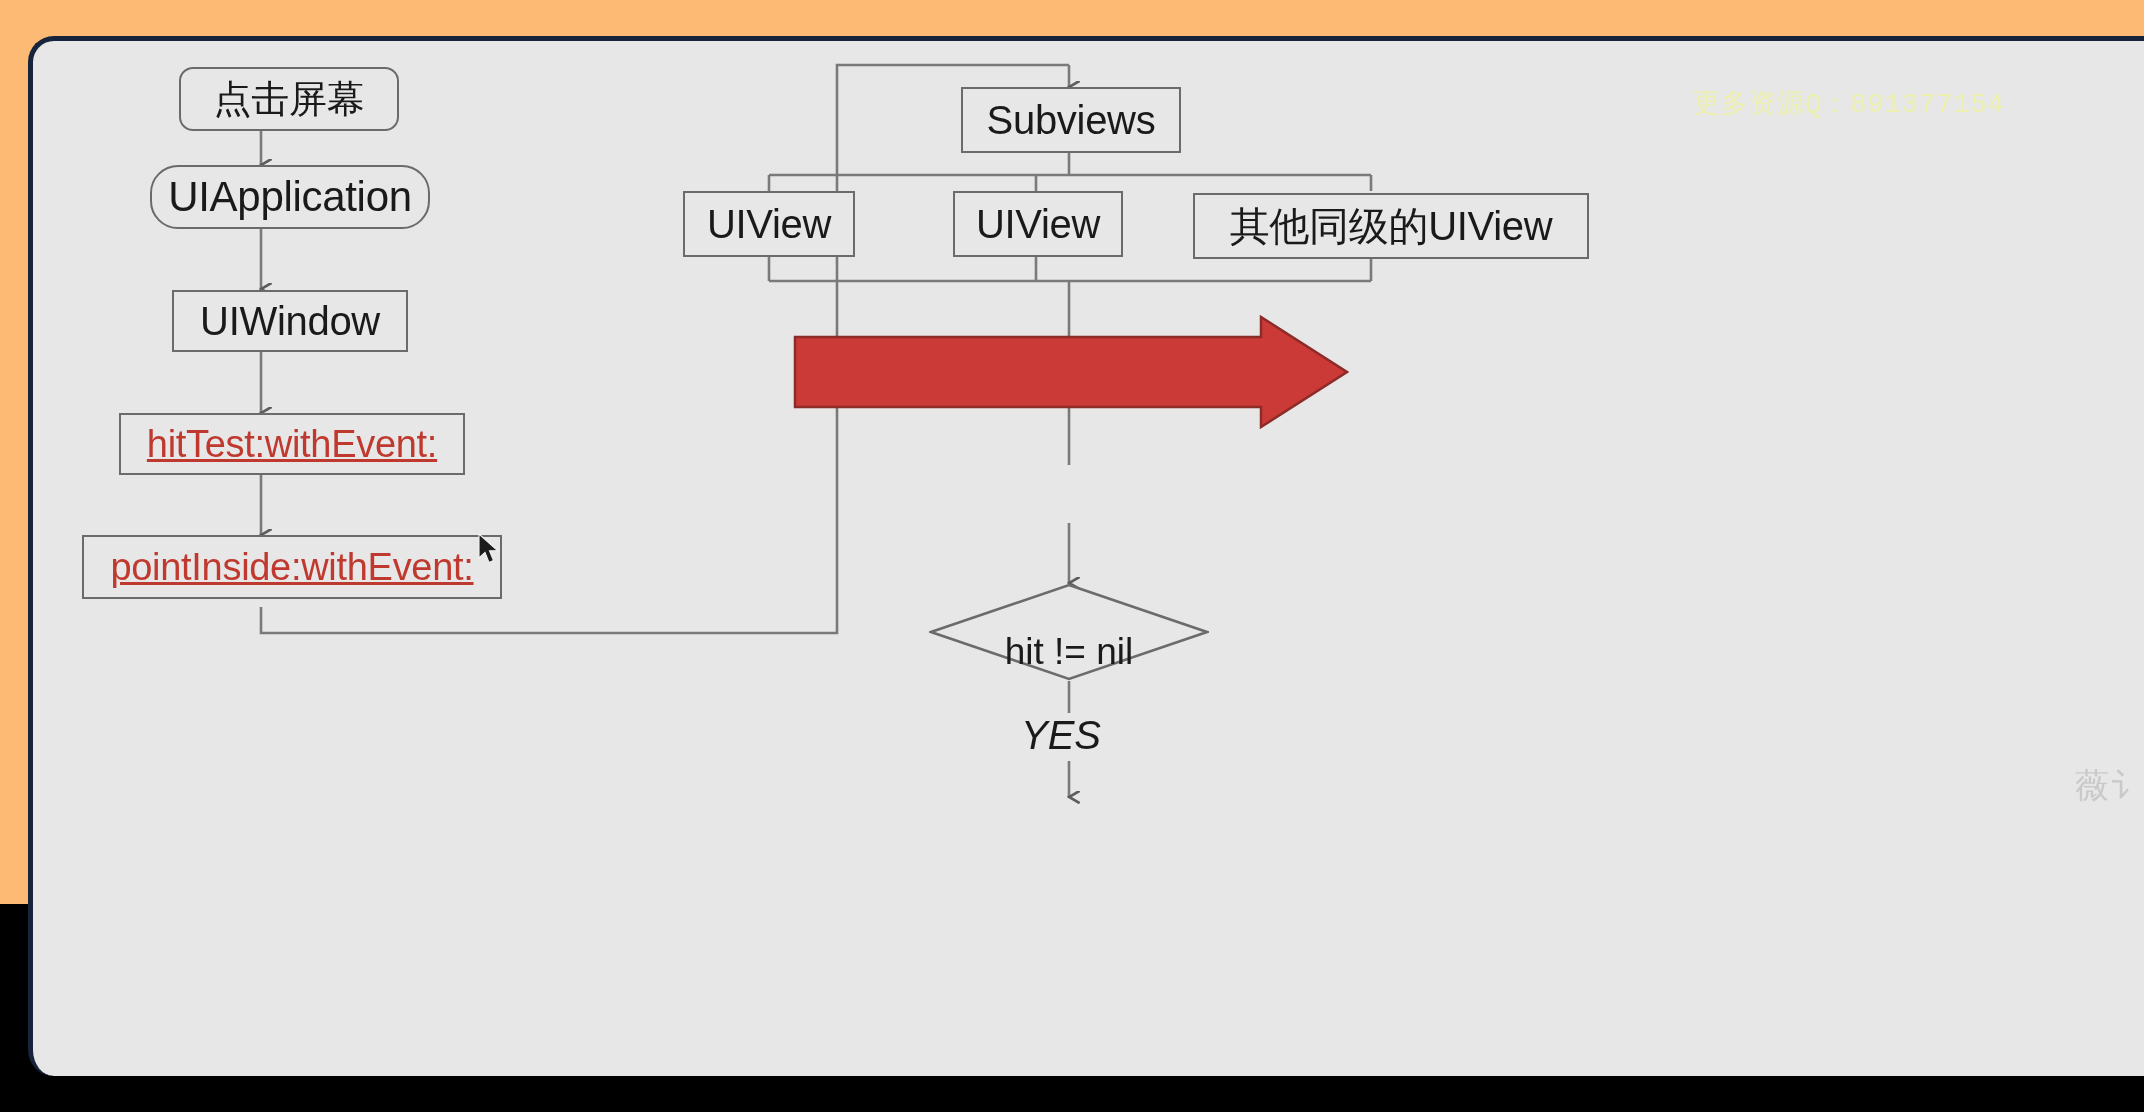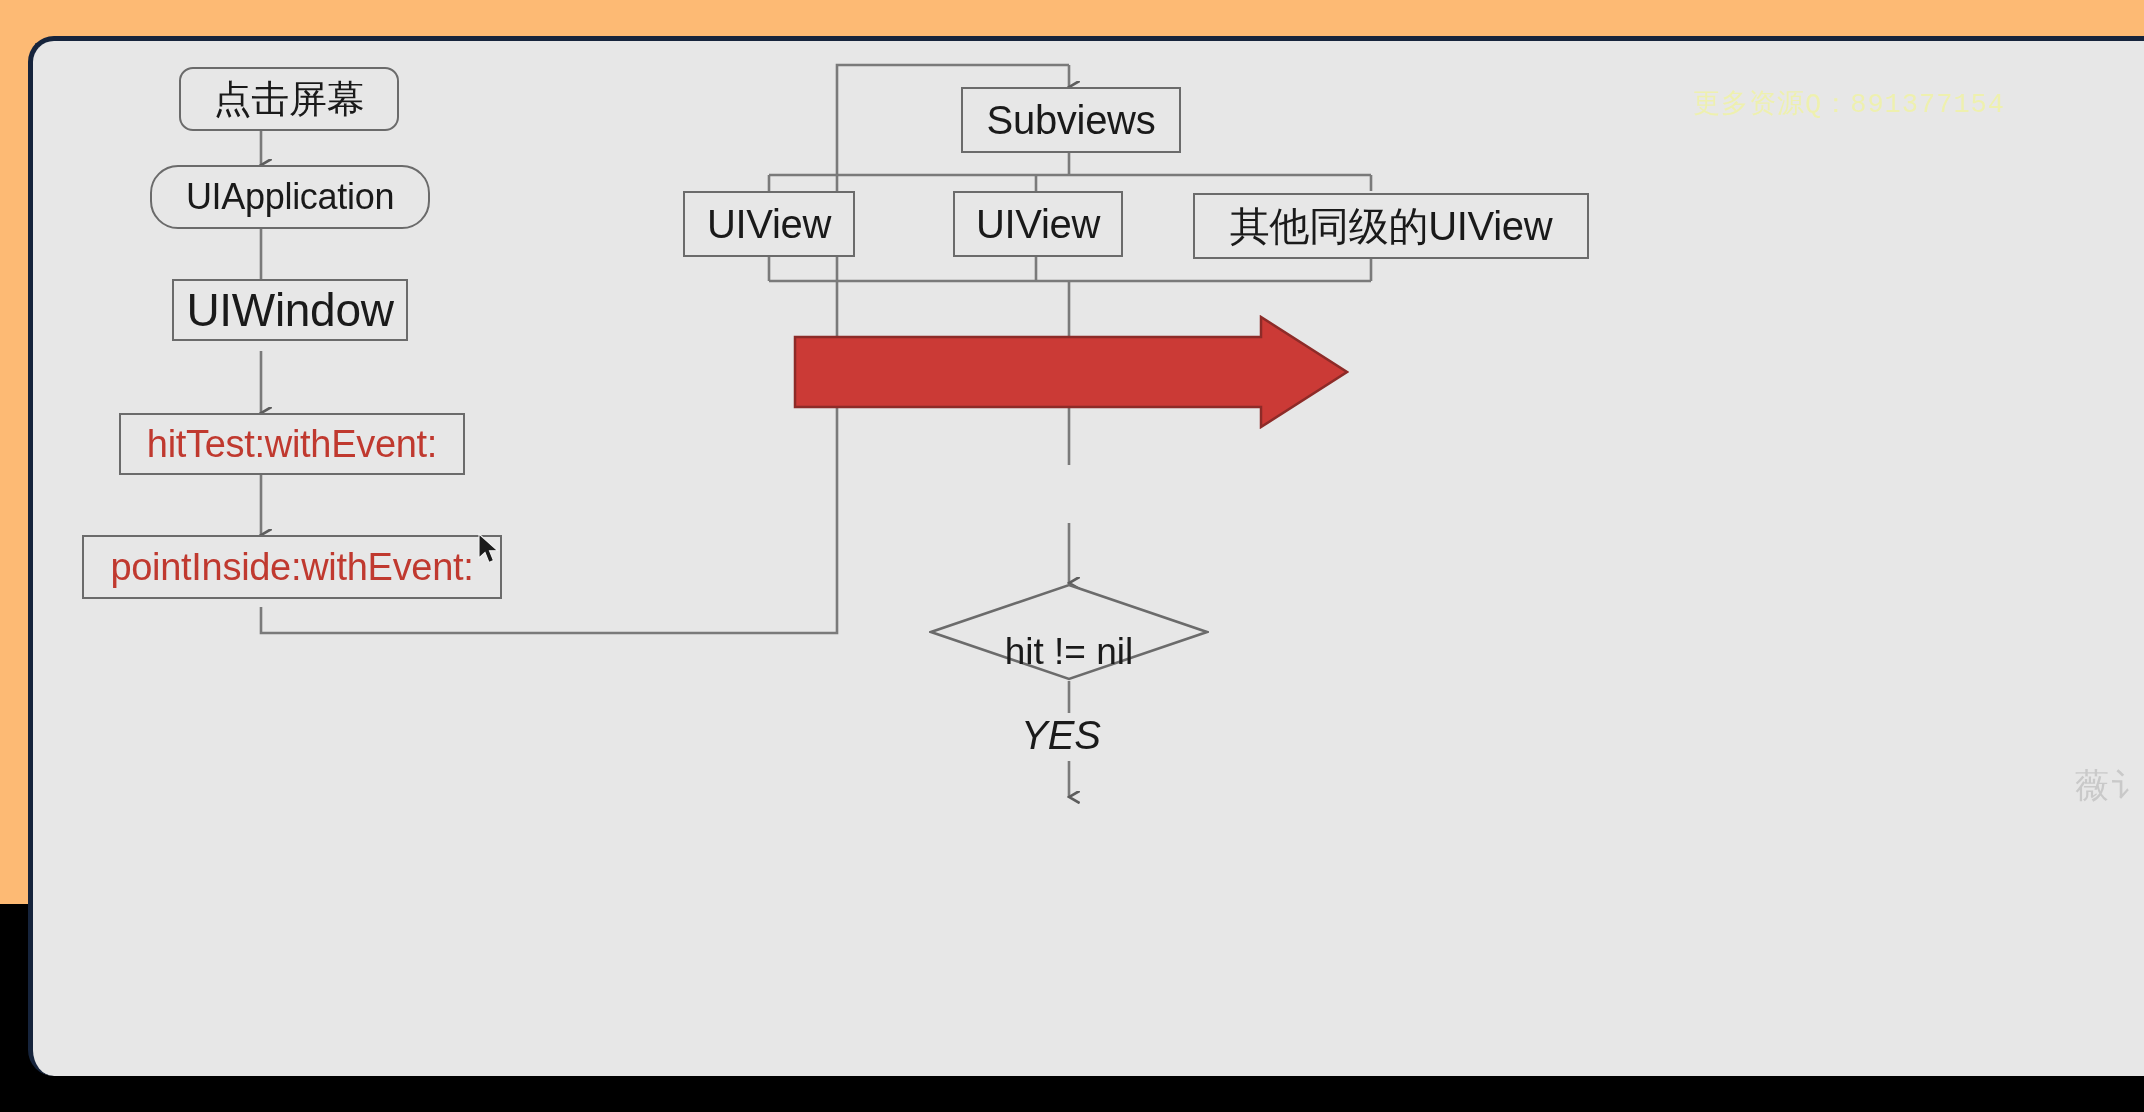--- a/index.html
+++ b/index.html
@@ -55,21 +55,21 @@
     background: #e7e7e7;
     border: 2.5px solid #6b6b6b;
     display: flex;
     align-items: center;
     justify-content: center;
     color: #1a1a1a;
     white-space: nowrap;
     letter-spacing: -0.3px;
   }
   .node.rounded { border-radius: 14px; }
-  .node.red     { color: #c0392f; }
+  .node.red     { color: #c0392f; text-decoration: underline; }
   .node .blk    { color: #1a1a1a; }
   .node .rd     { color: #c0392f; }
 
   
   .flow-label {
     position: absolute;
     font-style: italic;
     color: #1a1a1a;
     white-space: nowrap;
   }
@@ -185,25 +185,25 @@
         <g stroke="#7a7a7a" stroke-width="2.6" fill="none">
           <line x1="1036" y1="640" x2="1036" y2="672"></line>
           <line x1="1036" y1="720" x2="1036" y2="756" marker-end="url(#ah)"></line>
         </g>
       </svg>
 
       <div class="node rounded" style="left:146px; top:26px; width:220px; height:64px; font-size:38px;">
         <span>点击屏幕</span>
       </div>
 
-      <div class="node" style="left:117px; top:124px; width:280px; height:64px; font-size:36px;border-radius:28px;">
+      <div class="node" style="left:117px; top:124px; width:280px; height:64px; font-size:42px;border-radius:28px;">
         <span>UIApplication</span>
       </div>
 
-      <div class="node" style="left:139px; top:238px; width:236px; height:62px; font-size:46px;">
+      <div class="node" style="left:139px; top:249px; width:236px; height:62px; font-size:40px;">
         <span>UIWindow</span>
       </div>
 
       <div class="node red" style="left:86px; top:372px; width:346px; height:62px; font-size:38px;">
         <span>hitTest:withEvent:</span>
       </div>
 
       <div class="node red" style="left:49px; top:494px; width:420px; height:64px; font-size:38px;">
         <span>pointInside:withEvent:</span>
       </div>

